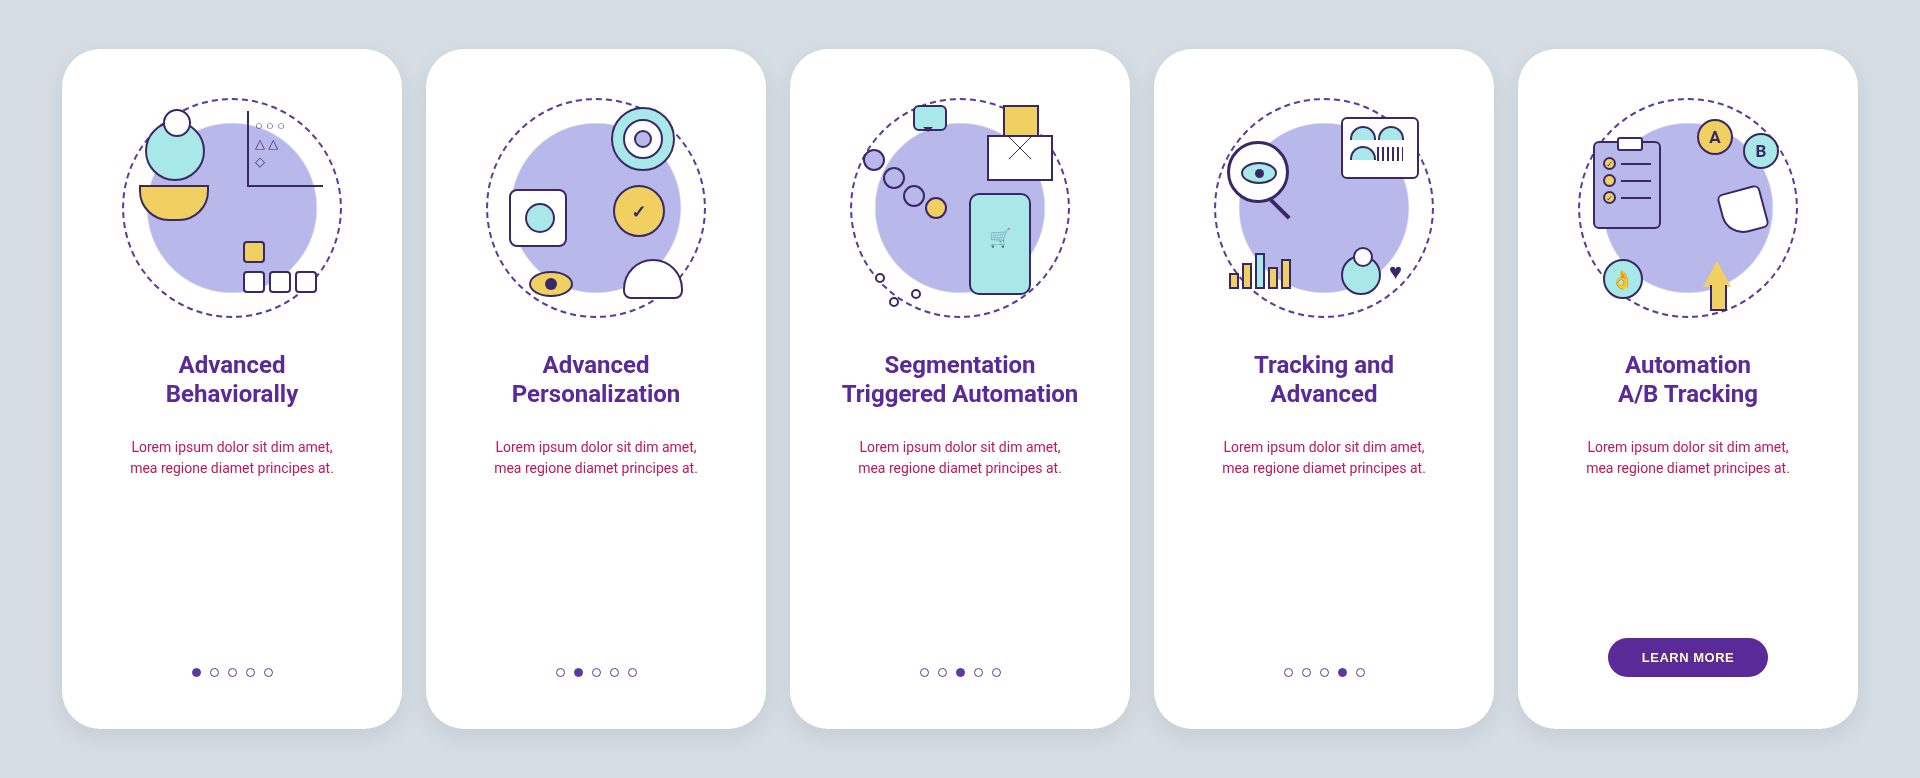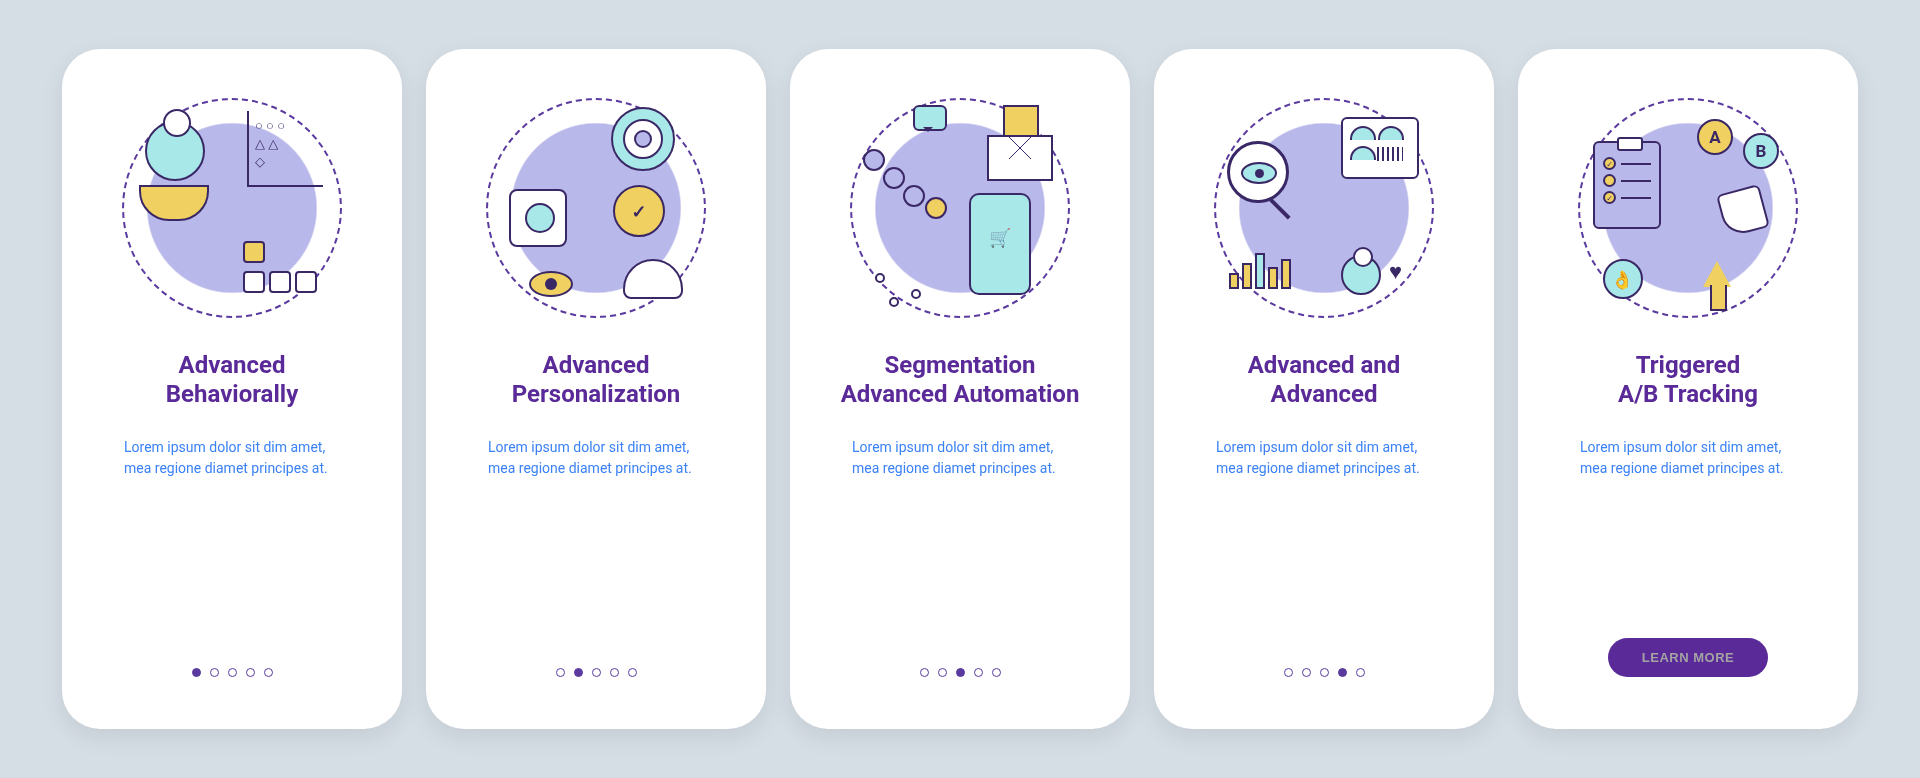--- a/index.html
+++ b/index.html
@@ -4,25 +4,25 @@
 <style>
 *{margin:0;padding:0;box-sizing:border-box}
 body{font-family:-apple-system,BlinkMacSystemFont,"Segoe UI",Roboto,sans-serif;background:#d5dde5;min-height:778px;display:flex;align-items:center;justify-content:center;padding:40px 20px}
 .container{display:flex;gap:24px;justify-content:center;align-items:stretch}
 .phone{width:340px;height:680px;background:#fff;border-radius:38px;padding:18px;position:relative;box-shadow:0 8px 24px rgba(0,0,0,0.08)}
 .screen{width:100%;height:100%;background:#fff;border-radius:26px;display:flex;flex-direction:column;align-items:center;padding:26px 22px 24px}
 .illustration{width:230px;height:230px;position:relative;display:flex;align-items:center;justify-content:center;margin-bottom:28px}
 .circle-bg{position:absolute;width:220px;height:220px;border-radius:50%;border:2px dashed #5a3a9e;background:radial-gradient(circle at center,#b8b8ea 0%,#b8b8ea 55%,transparent 56%)}
 .icon-cluster{position:relative;z-index:1;width:100%;height:100%}
 .title{font-size:24px;font-weight:700;color:#5a2a99;text-align:center;line-height:1.2;margin-bottom:28px;padding:0 8px}
-.description{font-size:14px;color:#3b82f6;text-align:left;line-height:1.55;padding:0 22px;flex-grow:1}
+.description{font-size:14px;color:#be185d;text-align:center;line-height:1.55;padding:0 22px;flex-grow:1}
 .dots{display:flex;gap:9px;justify-content:center;margin-bottom:10px}
 .dot{width:9px;height:9px;border-radius:50%;border:1.5px solid #5a3a9e;background:transparent}
 .dot.active{background:#5a3a9e}
-.cta-button{background:#5a2a99;color:#a3a3a3;border:none;border-radius:24px;padding:12px 34px;font-size:13px;font-weight:700;letter-spacing:0.5px;cursor:pointer;margin-bottom:10px}
+.cta-button{background:#5a2a99;color:#fef9c3;border:none;border-radius:24px;padding:12px 34px;font-size:13px;font-weight:700;letter-spacing:0.5px;cursor:pointer;margin-bottom:10px}
 
 .shape{position:absolute;border:2px solid #3a2866}
 .person{width:60px;height:60px;border-radius:50%;background:#a8e8e8;left:28px;top:28px}
 .person::before{content:"";position:absolute;width:24px;height:24px;border:2px solid #3a2866;border-radius:50%;background:#fff;top:-14px;left:16px}
 .basket{width:70px;height:36px;background:#f0d060;border-radius:0 0 30px 30px;border:2px solid #3a2866;position:absolute;left:22px;top:92px}
 .chart-dots{width:76px;height:76px;position:absolute;right:24px;top:18px;border-left:2px solid #3a2866;border-bottom:2px solid #3a2866}
 .chart-dots::before{content:"○ ○ ○\A△ △\A◇";white-space:pre;position:absolute;font-size:13px;color:#3a2866;top:6px;left:6px;line-height:1.4}
 .nodes{position:absolute;right:28px;bottom:24px}
 .node{width:22px;height:22px;border:2px solid #3a2866;border-radius:4px;background:#fff;display:inline-block;margin:2px}
 .node.filled{background:#f0d060}
@@ -138,21 +138,21 @@
             <div class="robot-seg" style="top:18px;left:20px"></div>
             <div class="robot-seg" style="top:36px;left:40px"></div>
             <div class="robot-seg" style="top:48px;left:62px;background:#f0d060"></div>
           </div>
           <div class="phone-device"></div>
           <div class="net-dot" style="left:30px;bottom:40px"></div>
           <div class="net-dot" style="left:44px;bottom:16px"></div>
           <div class="net-dot" style="left:66px;bottom:24px"></div>
         </div>
       </div>
-      <h2 class="title"><span>Segmentation</span><br><span>Advanced Automation</span></h2>
+      <h2 class="title"><span>Segmentation</span><br><span>Triggered Automation</span></h2>
       <p class="description">Lorem ipsum dolor sit dim amet, mea regione diamet principes at.</p>
       <div class="dots">
         <span class="dot"></span>
         <span class="dot"></span>
         <span class="dot active"></span>
         <span class="dot"></span>
         <span class="dot"></span>
       </div>
     </div>
   </div>
@@ -173,21 +173,21 @@
             <span style="height:16px"></span>
               <span style="height:26px"></span>
               <span style="height:36px;background:#a8e8e8"></span>
               <span style="height:22px"></span>
               <span style="height:30px"></span>
           </div>
           <div class="person-small"></div>
           <div class="heart">♥</div>
         </div>
       </div>
-      <h2 class="title"><span>Advanced and</span><br><span>Advanced</span></h2>
+      <h2 class="title"><span>Tracking and</span><br><span>Advanced</span></h2>
       <p class="description">Lorem ipsum dolor sit dim amet, mea regione diamet principes at.</p>
       <div class="dots">
         <span class="dot"></span>
         <span class="dot"></span>
         <span class="dot"></span>
         <span class="dot active"></span>
         <span class="dot"></span>
       </div>
     </div>
   </div>
@@ -211,19 +211,19 @@
                 <span class="check-line"></span>
               </div>
           </div>
           <div class="ab-badge badge-a">A</div>
           <div class="ab-badge badge-b">B</div>
           <div class="pointer"></div>
           <div class="ok-hand">👌</div>
           <div class="arrow-up"></div>
         </div>
       </div>
-      <h2 class="title"><span>Triggered</span><br><span>A/B Tracking</span></h2>
+      <h2 class="title"><span>Automation</span><br><span>A/B Tracking</span></h2>
       <p class="description">Lorem ipsum dolor sit dim amet, mea regione diamet principes at.</p>
       <button class="cta-button">LEARN MORE</button>
     </div>
   </div>
 
 </div>
 
 </body></html>

